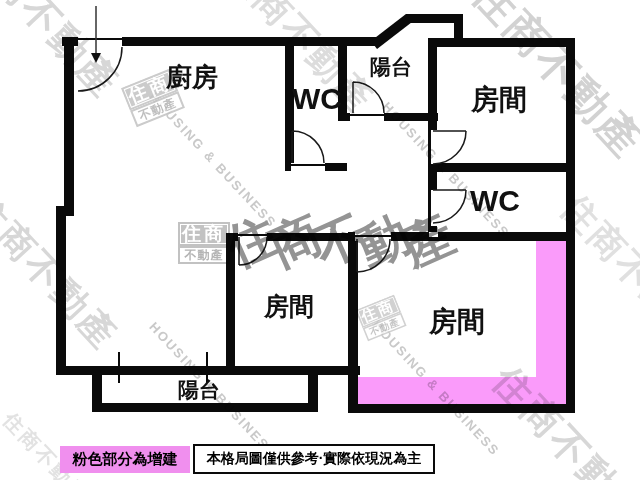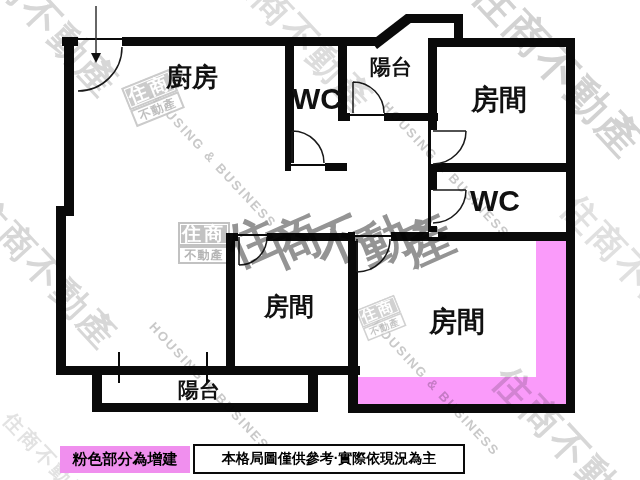--- a/index.html
+++ b/index.html
@@ -24,21 +24,21 @@
   .wm-big span{display:inline-block;transform:rotate(-24deg);margin:0 -3px;}
   .wm-logo{position:absolute;width:52px;text-align:center;}
   .wm-logo .lt{background:#C2C2C2;color:#fff;font-weight:700;font-size:19px;line-height:24px;
                letter-spacing:3px;box-shadow:inset 0 0 0 2px #C2C2C2,inset 0 0 0 3px #ffffff;}
   .wm-logo .lb{border:2px solid #C2C2C2;color:#B4B4B4;font-weight:700;font-size:12px;
                line-height:14px;background:#fff;letter-spacing:1px;}
   
   .legend-hl{position:absolute;left:60px;top:446px;width:130px;height:27px;display:flex;
              align-items:center;justify-content:center;font-size:15px;font-weight:700;color:#000;
              z-index:60;}
-  .legend-box{position:absolute;left:193px;top:444px;width:272px;height:30px;background:#fff;
+  .legend-box{position:absolute;left:193px;top:444px;width:242px;height:30px;background:#fff;
               border:2px solid #0a0a0a;box-sizing:border-box;display:flex;align-items:center;
               justify-content:center;font-size:14px;font-weight:700;color:#000;white-space:nowrap;
               z-index:60;}
 </style>
 </head>
 <body>
 
 <div id="screen">
 
   <div class="pinkband" style="left:536px;top:241px;width:30px;height:163px;background:#FA9BFA;"></div>

